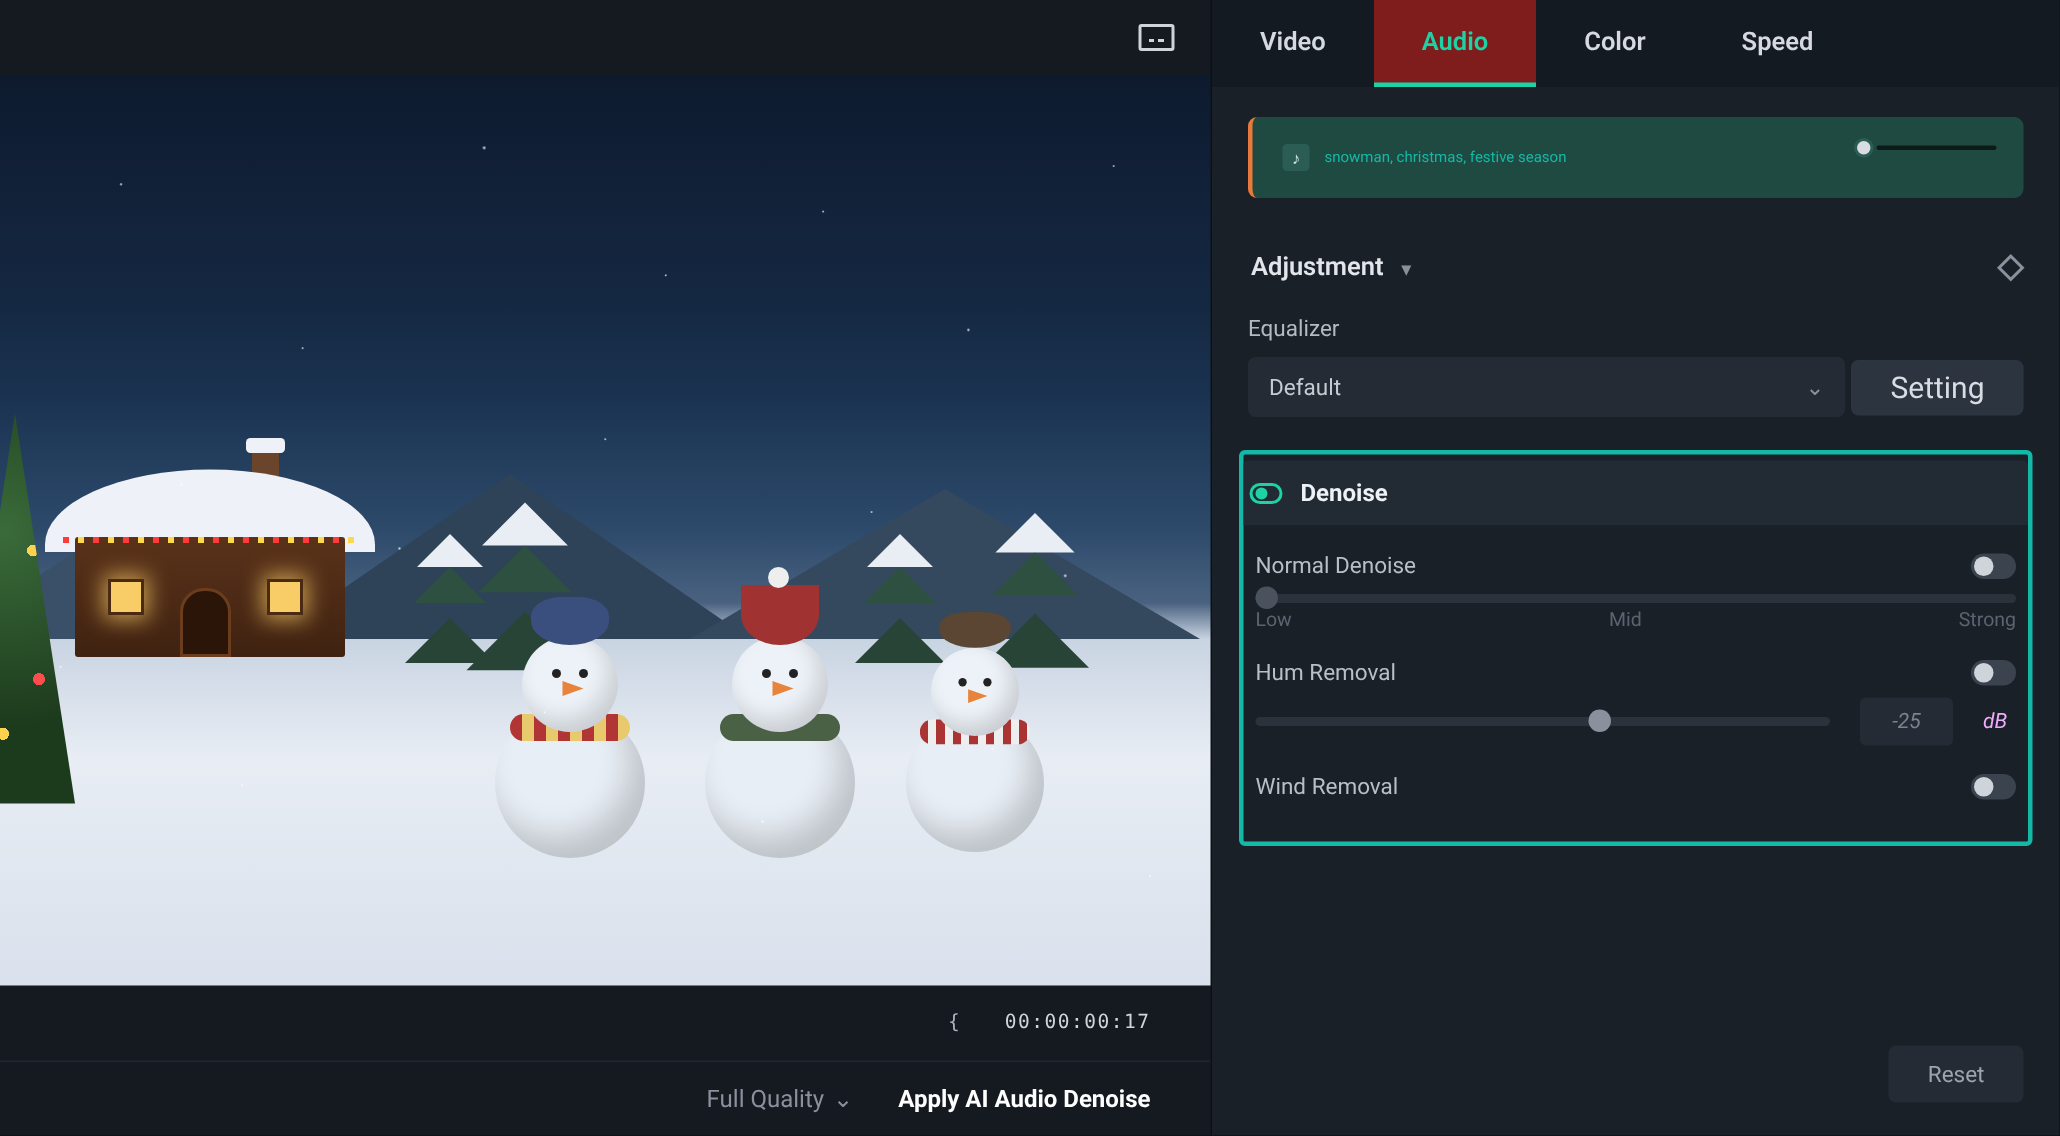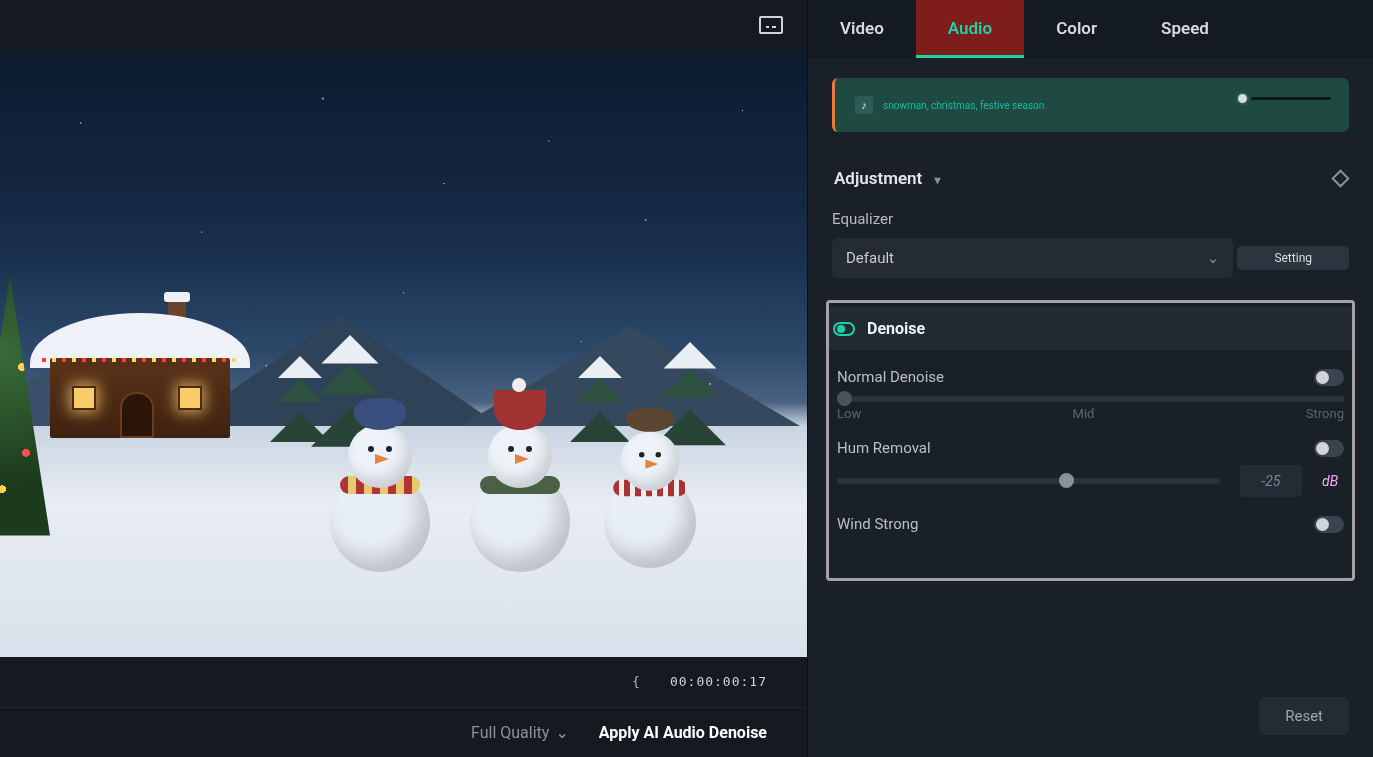--- a/index.html
+++ b/index.html
@@ -173,27 +173,27 @@
   
   .field-label{color:#b4b9c2;font-size:15px;margin:6px 0 10px;}
   .field-row{display:flex;gap:4px;align-items:center;margin-bottom:22px;}
   .select{
     flex:1;height:40px;background:#242b35;border-radius:5px;
     display:flex;align-items:center;justify-content:space-between;
     padding:0 14px;color:#c6cbd3;font-size:15px;cursor:pointer;
   }
   .select .caret{color:#8a919c;}
   .btn{
-    height:24px;padding:0 37px;background:#2c343f;border-radius:5px;
-    display:flex;align-items:center;color:#d9dde3;font-size:12px;cursor:pointer;
+    height:37px;padding:0 26px;background:#2c343f;border-radius:5px;
+    display:flex;align-items:center;color:#d9dde3;font-size:20px;cursor:pointer;
   }
   
   
   .denoise-block{
-    border:3px solid #a3a3a3;border-radius:4px;margin:0 -6px;padding:4px 6px 45px;
+    border:3px solid #14b8a6;border-radius:4px;margin:0 -6px;padding:4px 6px 28px;
   }
   .denoise-header{
     display:flex;align-items:center;gap:12px;padding:12px 4px;
     background:#222a34;margin:0 -6px 18px;border-radius:3px 3px 0 0;
   }
   .denoise-header .title{font-weight:700;color:#eef1f5;font-size:16px;}
   .radio-on{width:22px;height:14px;border:2px solid #1bd3a5;border-radius:8px;position:relative;}
   .radio-on::after{content:"";position:absolute;left:2px;top:1px;width:8px;height:8px;background:#1bd3a5;border-radius:50%;}
   
   .toggle-row{display:flex;align-items:center;justify-content:space-between;margin:10px 2px 6px;}
@@ -374,21 +374,21 @@
       </div>
       <div class="hum-row">
         <div class="slider">
           <div class="thumb" style="left:58%"></div>
         </div>
         <div class="db-box">-25</div>
         <div class="db-unit">dB</div>
       </div>
 
       <div class="toggle-row" style="margin-bottom:0">
-        <span class="lbl">Wind Strong</span>
+        <span class="lbl">Wind Removal</span>
         <div class="toggle off"></div>
       </div>
     </div>
 
   </div>
 
   <div class="reset-row">
     <div class="reset-btn">Reset</div>
   </div>
 </div>

